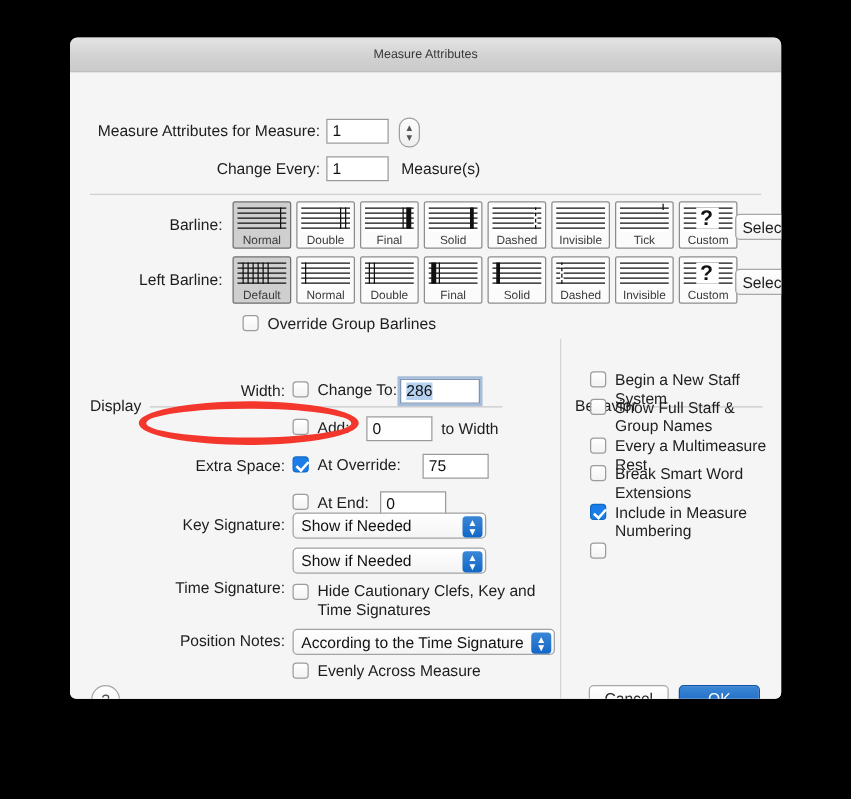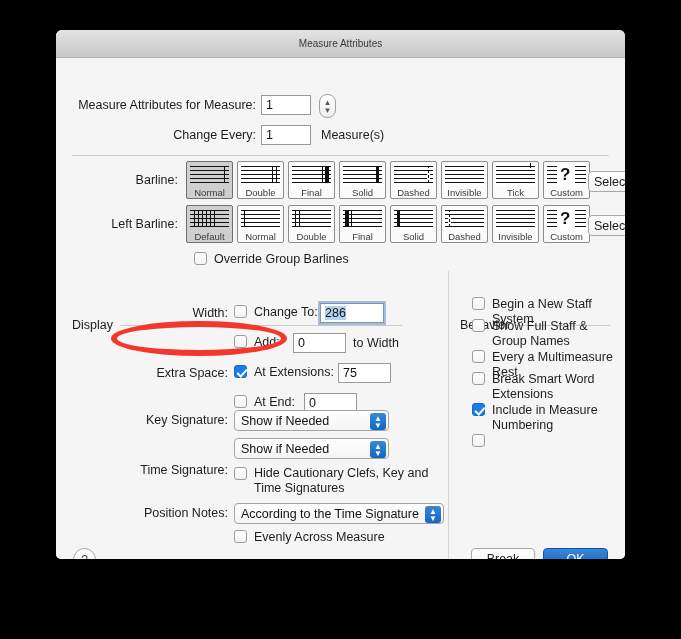--- a/index.html
+++ b/index.html
@@ -394,21 +394,21 @@
     <div class="abs cbrow" style="left:178px;top:277px;">
       <span class="cb"></span>
       <span class="t">Add:</span>
     </div>
     <input class="tf abs" style="left: 237px; top: 275px; width: 53px;" value="0">
     <div class="abs lbl" style="left:297px;top:278px;">to Width</div>
 
     <div class="abs lbl lbl-r" style="left:60px;top:308px;width:112px;">Extra Space:</div>
     <div class="abs cbrow" style="left:178px;top:307px;">
       <span class="cb on"></span>
-      <span class="t">At Extensions:</span>
+      <span class="t">At Override:</span>
     </div>
     <input class="tf abs" style="left: 282px; top: 305px; width: 53px;" value="75">
 
     <div class="abs cbrow" style="left:178px;top:337px;">
       <span class="cb"></span>
       <span class="t">At End:</span>
     </div>
     <input class="tf abs" style="left: 248px; top: 335px; width: 53px;" value="0">
 
     <div class="abs lbl lbl-r" style="left:48px;top:355px;width:124px;">Key Signature:</div>
@@ -476,19 +476,19 @@
     </div>
     <div class="abs cbrow" style="left:416px;top:345px;">
       <span class="cb on"></span>
       <span class="t">Include in Measure Numbering</span>
     </div>
     <div class="abs cbrow" style="left:416px;top:376px;">
       <span class="cb"></span>
     </div>
 
     <div class="helpbtn abs" style="left:17px;top:490px;">?</div>
-    <div class="pbtn abs" style="left:415px;top:490px;width:64px;">Break</div>
+    <div class="pbtn abs" style="left:415px;top:490px;width:64px;">Cancel</div>
     <div class="pbtn blue abs" style="left:487px;top:490px;width:65px;">OK</div>
 
   </div>
 </div>
 
 <div class="ellipse" style="left:111px;top:321px;width:176px;height:35px;"></div>
 
 </body></html>

